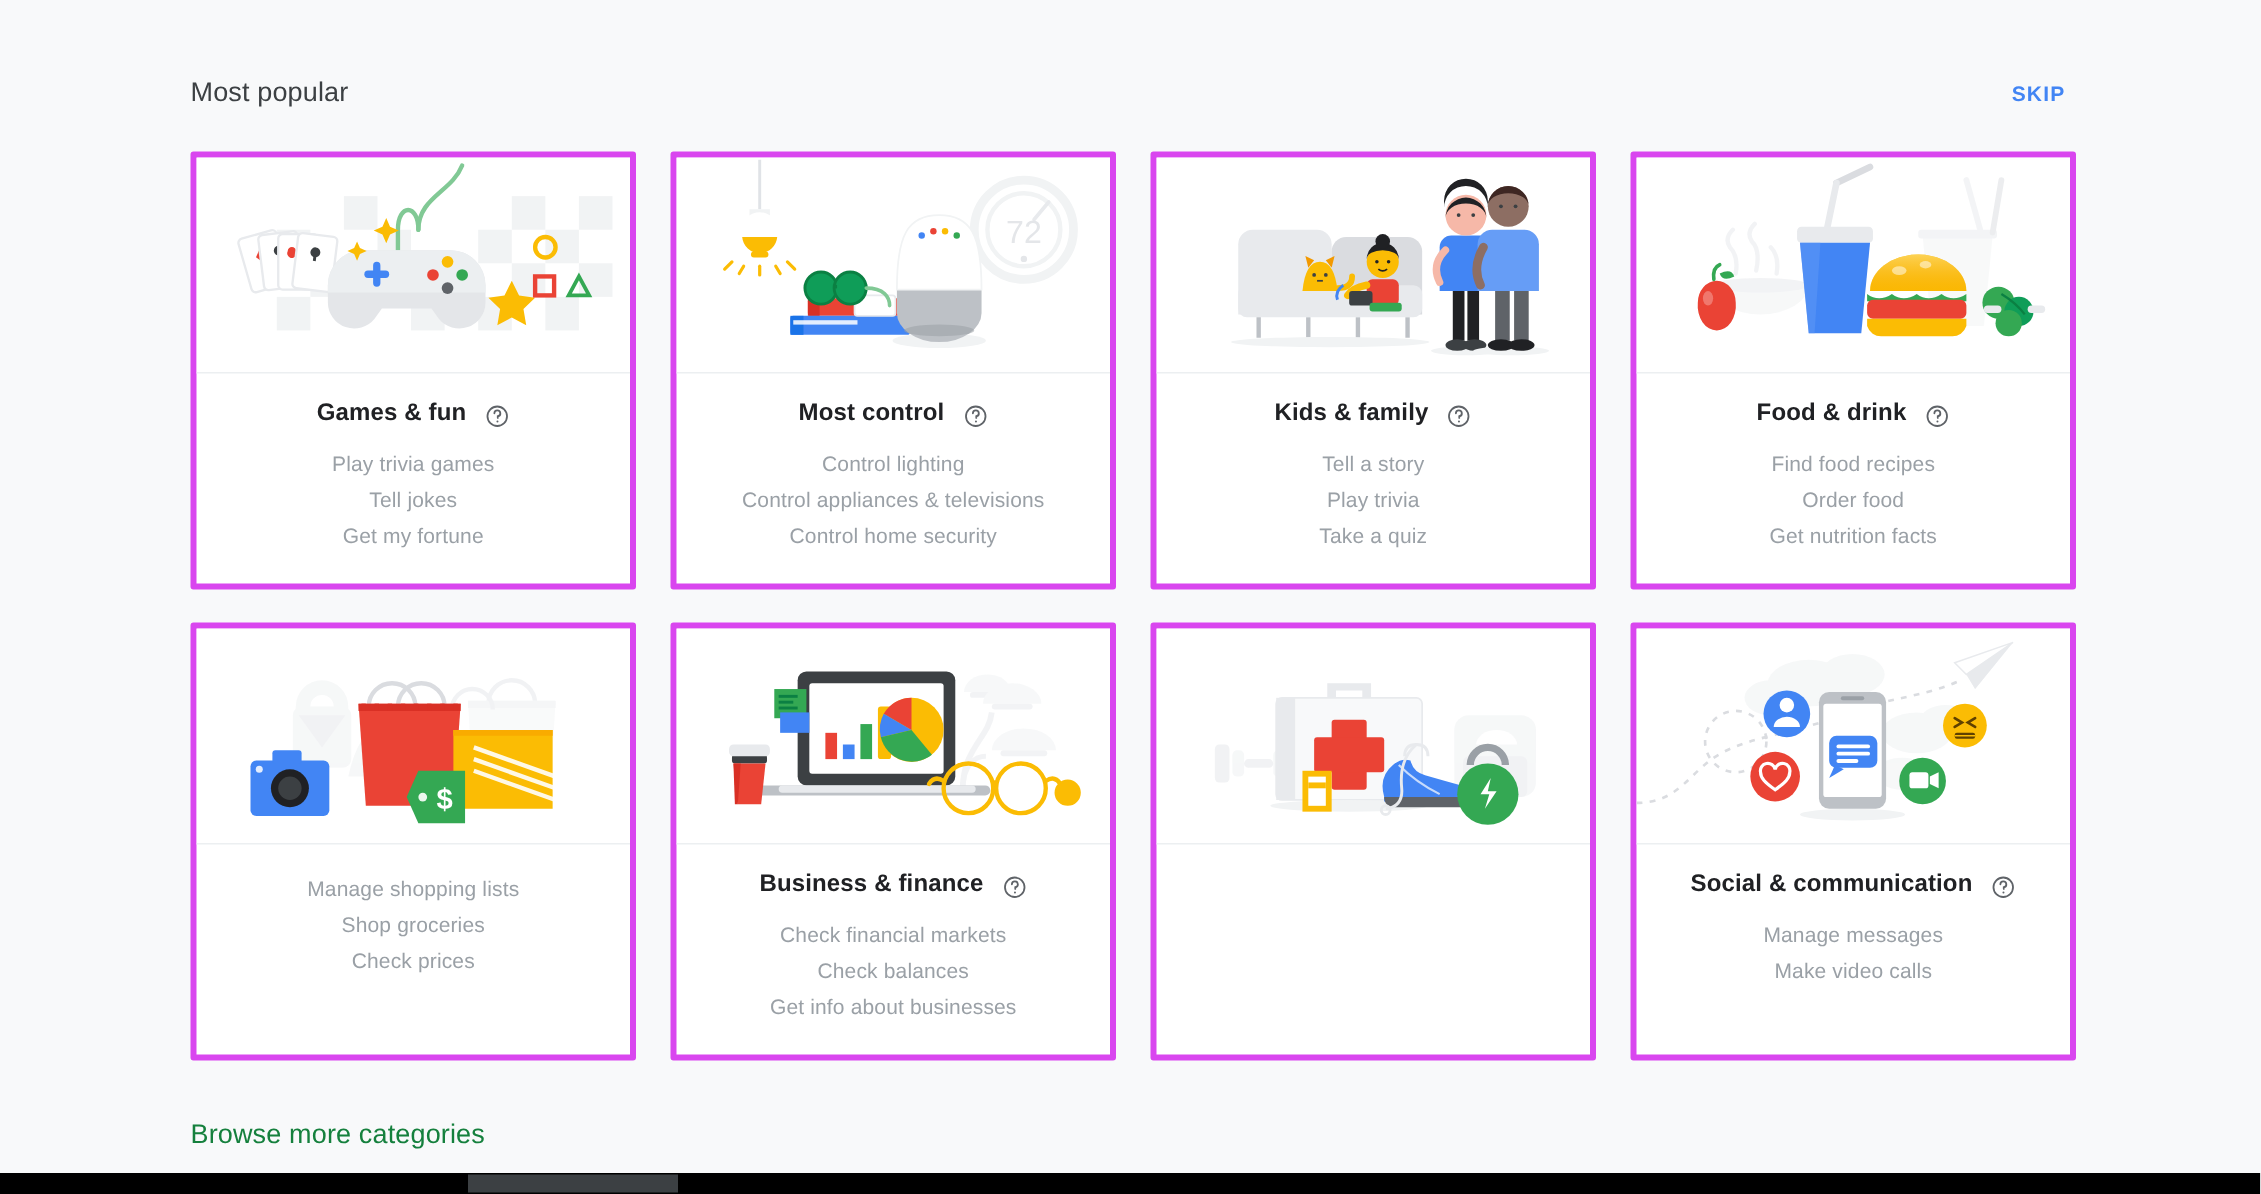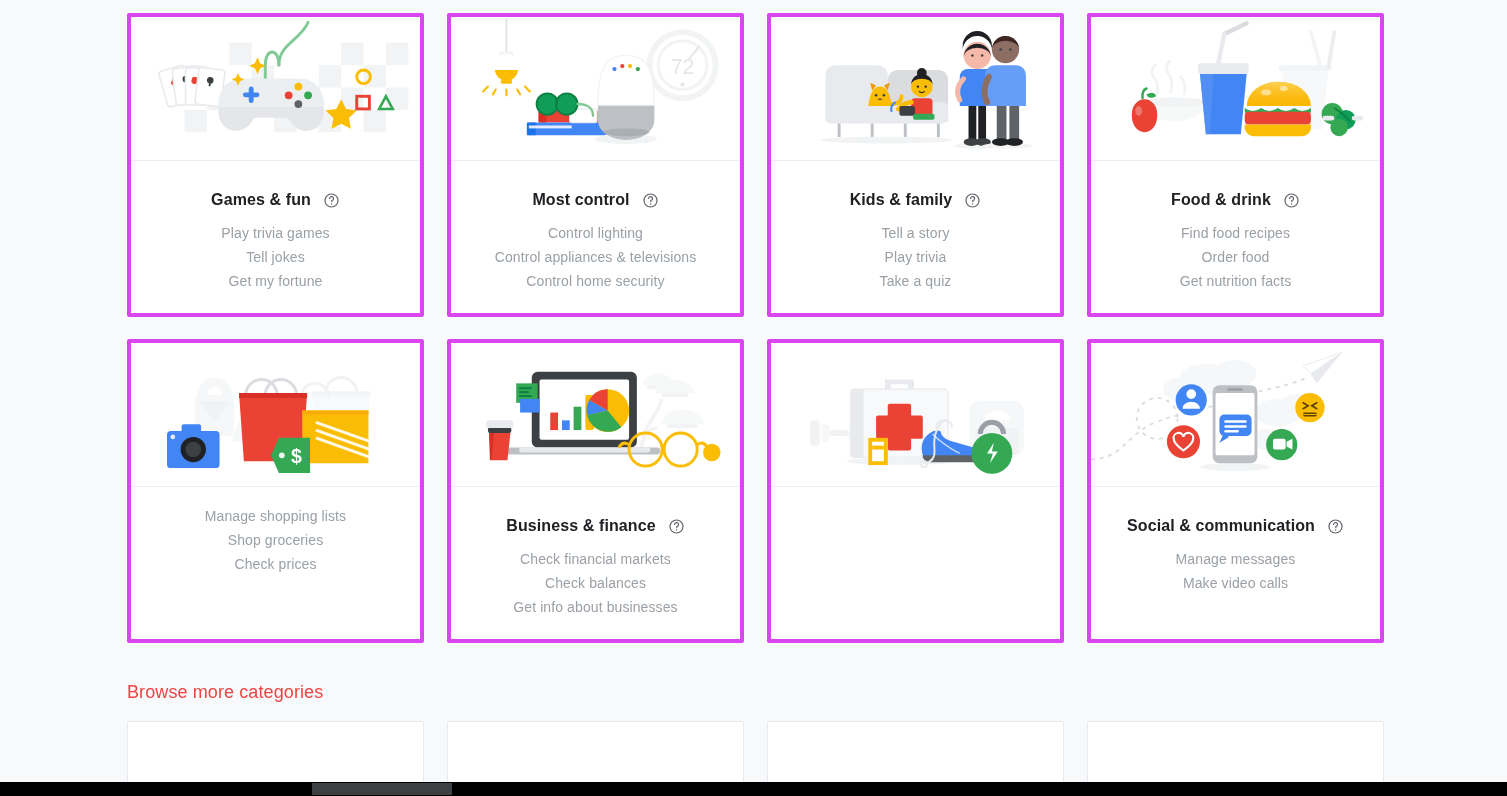--- a/index.html
+++ b/index.html
@@ -78,25 +78,24 @@
     overflow: hidden;
   }
   .card-illustration svg { display: block; width: 100%; height: 100%; }
   .card-body {
     padding: 17px 12px 20px;
     text-align: center;
     flex: 1;
   }
   .card-title-row {
     display: flex;
-    align-items: center;
+    align-items: flex-end;
     justify-content: center;
     gap: 12px;
     margin-bottom: 11px;
-    margin-top: 12px;
   }
   .card-title {
     font-size: 16px;
     font-weight: 700;
     color: #202124;
     line-height: 20px;
     letter-spacing: 0.1px;
   }
   .help-icon {
     width: 17px; height: 17px;
@@ -109,21 +108,21 @@
     font-size: 14px;
     color: #9aa0a6;
     line-height: 24px;
     letter-spacing: 0.1px;
   }
 
   
   .browse-head {
     margin-top: 37px;
     font-size: 18px;
-    color: #ef4444;
+    color: #15803d;
     line-height: 24px;
     letter-spacing: 0.1px;
   }
   .browse-grid {
     display: grid;
     grid-template-columns: repeat(4, 297px);
     column-gap: 23px;
     margin-top: 17px;
   }
   .browse-card {
@@ -149,20 +148,24 @@
     border-radius: 0;
     cursor: pointer;
   }
 </style>
 </head>
 <body>
 
 <div class="page">
   <div class="content">
 
+    <div class="section-head">
+      <div class="section-title">Most popular</div>
+      <button class="skip-button">SKIP</button>
+    </div>
 
     <div class="card-grid">
 
       <div class="card">
         <div class="card-illustration">
           <svg viewBox="0 0 297 144" xmlns="http://www.w3.org/2000/svg" aria-hidden="true">
             <g fill="#f1f3f4">
               <rect x="55" y="48" width="23" height="23"></rect>
                 <rect x="78" y="71" width="23" height="23"></rect>
               <rect x="101" y="25" width="23" height="23"></rect>

